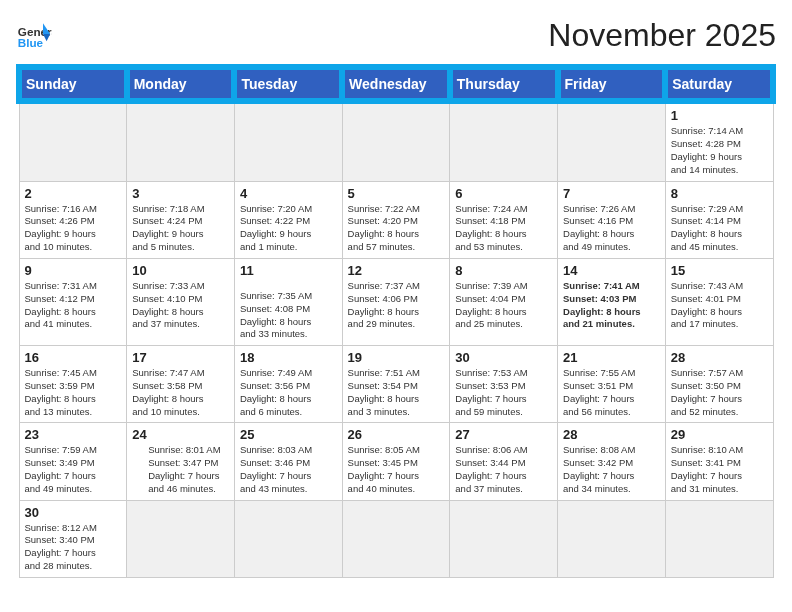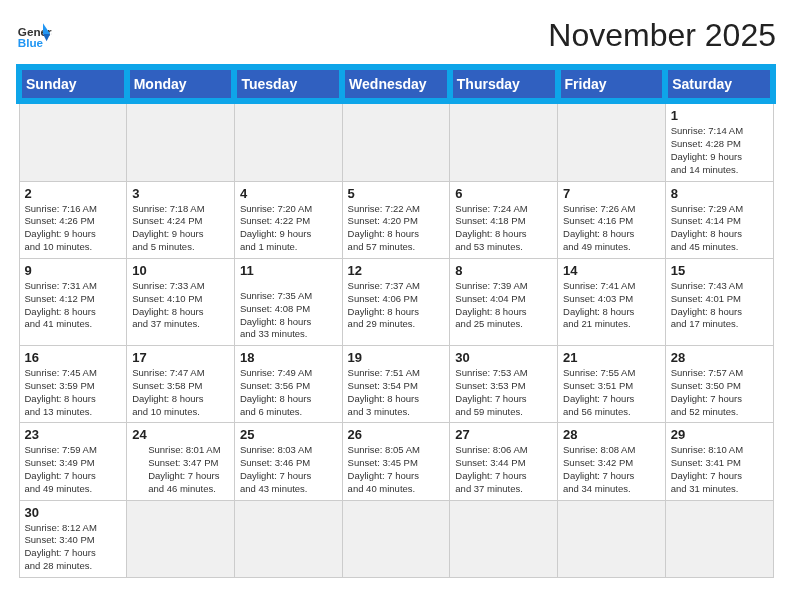--- a/index.html
+++ b/index.html
@@ -202,21 +202,21 @@
         </td>
         <td>
           <span class="day-number">8</span>
           <div class="cell-text" style="white-space: pre-line;">Sunrise: 7:39 AM
 Sunset: 4:04 PM
 Daylight: 8 hours
 and 25 minutes.</div>
         </td>
         <td>
           <span class="day-number">14</span>
-          <div class="cell-text" style="white-space: pre-line;">Sunrise: 7:41 AM
+          <div class="cell-text" style="white-space: pre-line; font-weight: bold;">Sunrise: 7:41 AM
 Sunset: 4:03 PM
 Daylight: 8 hours
 and 21 minutes.</div>
         </td>
         <td>
           <span class="day-number">15</span>
           <div class="cell-text" style="white-space: pre-line;">Sunrise: 7:43 AM
 Sunset: 4:01 PM
 Daylight: 8 hours
 and 17 minutes.</div>

